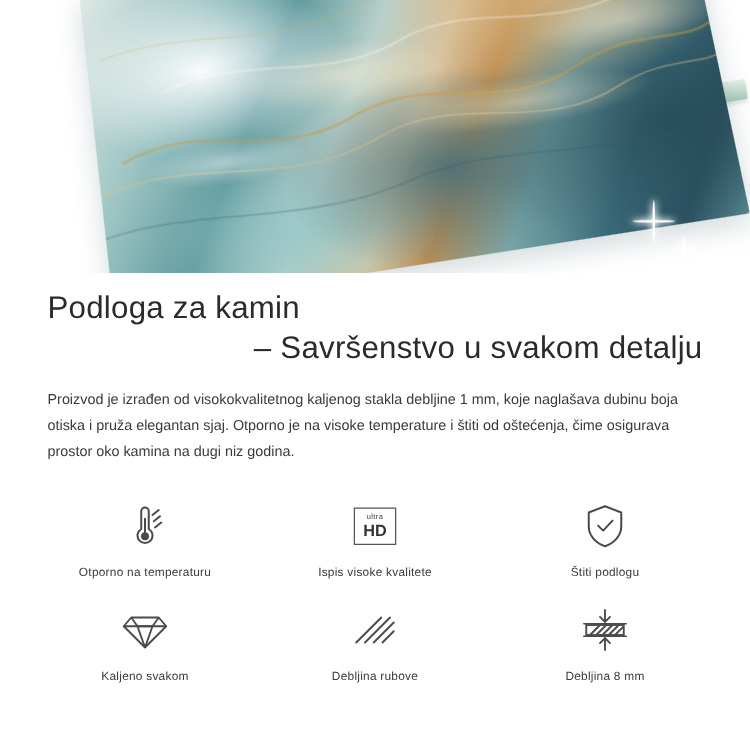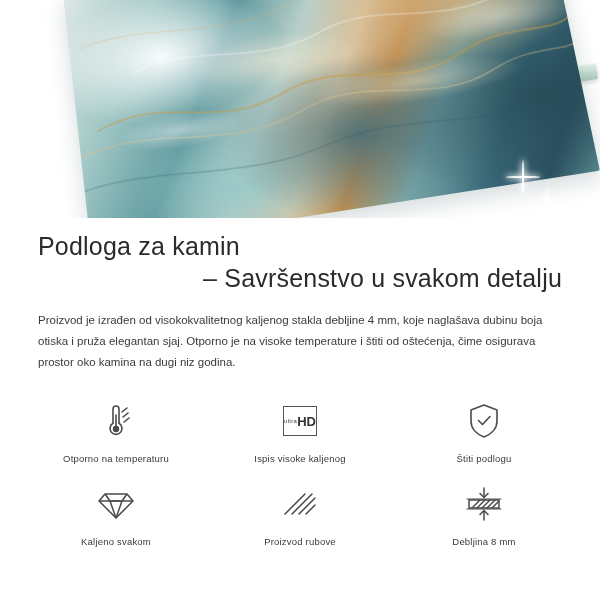--- a/index.html
+++ b/index.html
@@ -143,21 +143,21 @@
   .feature .cap {
     margin-top: 6px;
     font-size: 9.5px;
     color: #3a3a3a;
     text-align: left;
     letter-spacing: .2px;
   }
   .ultrahd {
     width: 34px; height: 30px;
     border: 1.6px solid #555;
-    display: flex; flex-direction: row;
+    display: flex; flex-direction: column;
     align-items: center; justify-content: center;
     line-height: 1;
   }
   .ultrahd .u { font-size: 6px; color: #444; letter-spacing: .3px; }
   .ultrahd .hd { font-size: 13px; font-weight: bold; color: #333; margin-top: 1px; }
 </style>
 </head>
 <body>
 
 <div class="page">
@@ -177,21 +177,21 @@
       <div class="sparkle s1"></div>
       <div class="sparkle s2"></div>
     </div>
   </div>
 
   <div class="content">
     <h1 class="headline">
       <span>Podloga za kamin</span>
       <span class="l2">– Savršenstvo u svakom detalju</span>
     </h1>
-    <p class="desc">Proizvod je izrađen od visokokvalitetnog kaljenog stakla debljine 4 mm, koje naglašava dubinu boja otiska i pruža elegantan sjaj. Otporno je na visoke temperature i štiti od oštećenja, čime osigurava prostor oko kamina na dugi niz godina.</p>
+    <p class="desc">Proizvod je izrađen od visokokvalitetnog kaljenog stakla debljine 1 mm, koje naglašava dubinu boja otiska i pruža elegantan sjaj. Otporno je na visoke temperature i štiti od oštećenja, čime osigurava prostor oko kamina na dugi niz godina.</p>
   </div>
 
   <div class="features">
 
     <div class="feature">
       <div class="ico">
         <svg width="40" height="40" viewBox="0 0 40 40" fill="none" stroke="#4a4a4a" stroke-width="1.6" stroke-linecap="round">
           <path d="M17 8a3 3 0 0 1 6 0v14.2a6 6 0 1 1-6 0V8z"></path>
           <circle cx="20" cy="28" r="3.2" fill="#4a4a4a" stroke="none"></circle>
           <line x1="20" y1="14" x2="20" y2="26"></line>
@@ -203,21 +203,21 @@
       <div class="cap">Otporno na temperaturu</div>
     </div>
 
     <div class="feature">
       <div class="ico">
         <div class="ultrahd">
           <span class="u">ultra</span>
           <span class="hd">HD</span>
         </div>
       </div>
-      <div class="cap">Ispis visoke kaljenog</div>
+      <div class="cap">Ispis visoke kvalitete</div>
     </div>
 
     <div class="feature">
       <div class="ico">
         <svg width="44" height="44" viewBox="0 0 44 44" fill="none" stroke="#4a4a4a" stroke-width="1.6" stroke-linecap="round" stroke-linejoin="round">
           <path d="M22 6 L35 11 V22 C35 30 29 35.5 22 38 C15 35.5 9 30 9 22 V11 Z"></path>
           <path d="M16.5 21.5 L20.5 25.5 L28 17.5"></path>
         </svg>
       </div>
       <div class="cap">Štiti podlogu</div>
@@ -238,21 +238,21 @@
 
     <div class="feature">
       <div class="ico">
         <svg width="42" height="34" viewBox="0 0 42 34" fill="none" stroke="#4a4a4a" stroke-width="1.5" stroke-linecap="round">
           <path d="M6 27 L26 7"></path>
           <path d="M13 27 L33 7"></path>
           <path d="M20 27 L36 11"></path>
           <path d="M27 27 L36 18"></path>
         </svg>
       </div>
-      <div class="cap">Proizvod rubove</div>
+      <div class="cap">Debljina rubove</div>
     </div>
 
     <div class="feature">
       <div class="ico">
         <svg width="42" height="40" viewBox="0 0 42 40" fill="none" stroke="#4a4a4a" stroke-width="1.5" stroke-linecap="round">
           <path d="M21 4 V13"></path>
             <path d="M17 9.5 L21 13.5 L25 9.5"></path>
           <path d="M21 36 V27"></path>
             <path d="M17 30.5 L21 26.5 L25 30.5"></path>
           <rect x="6" y="16" width="30" height="8"></rect>

